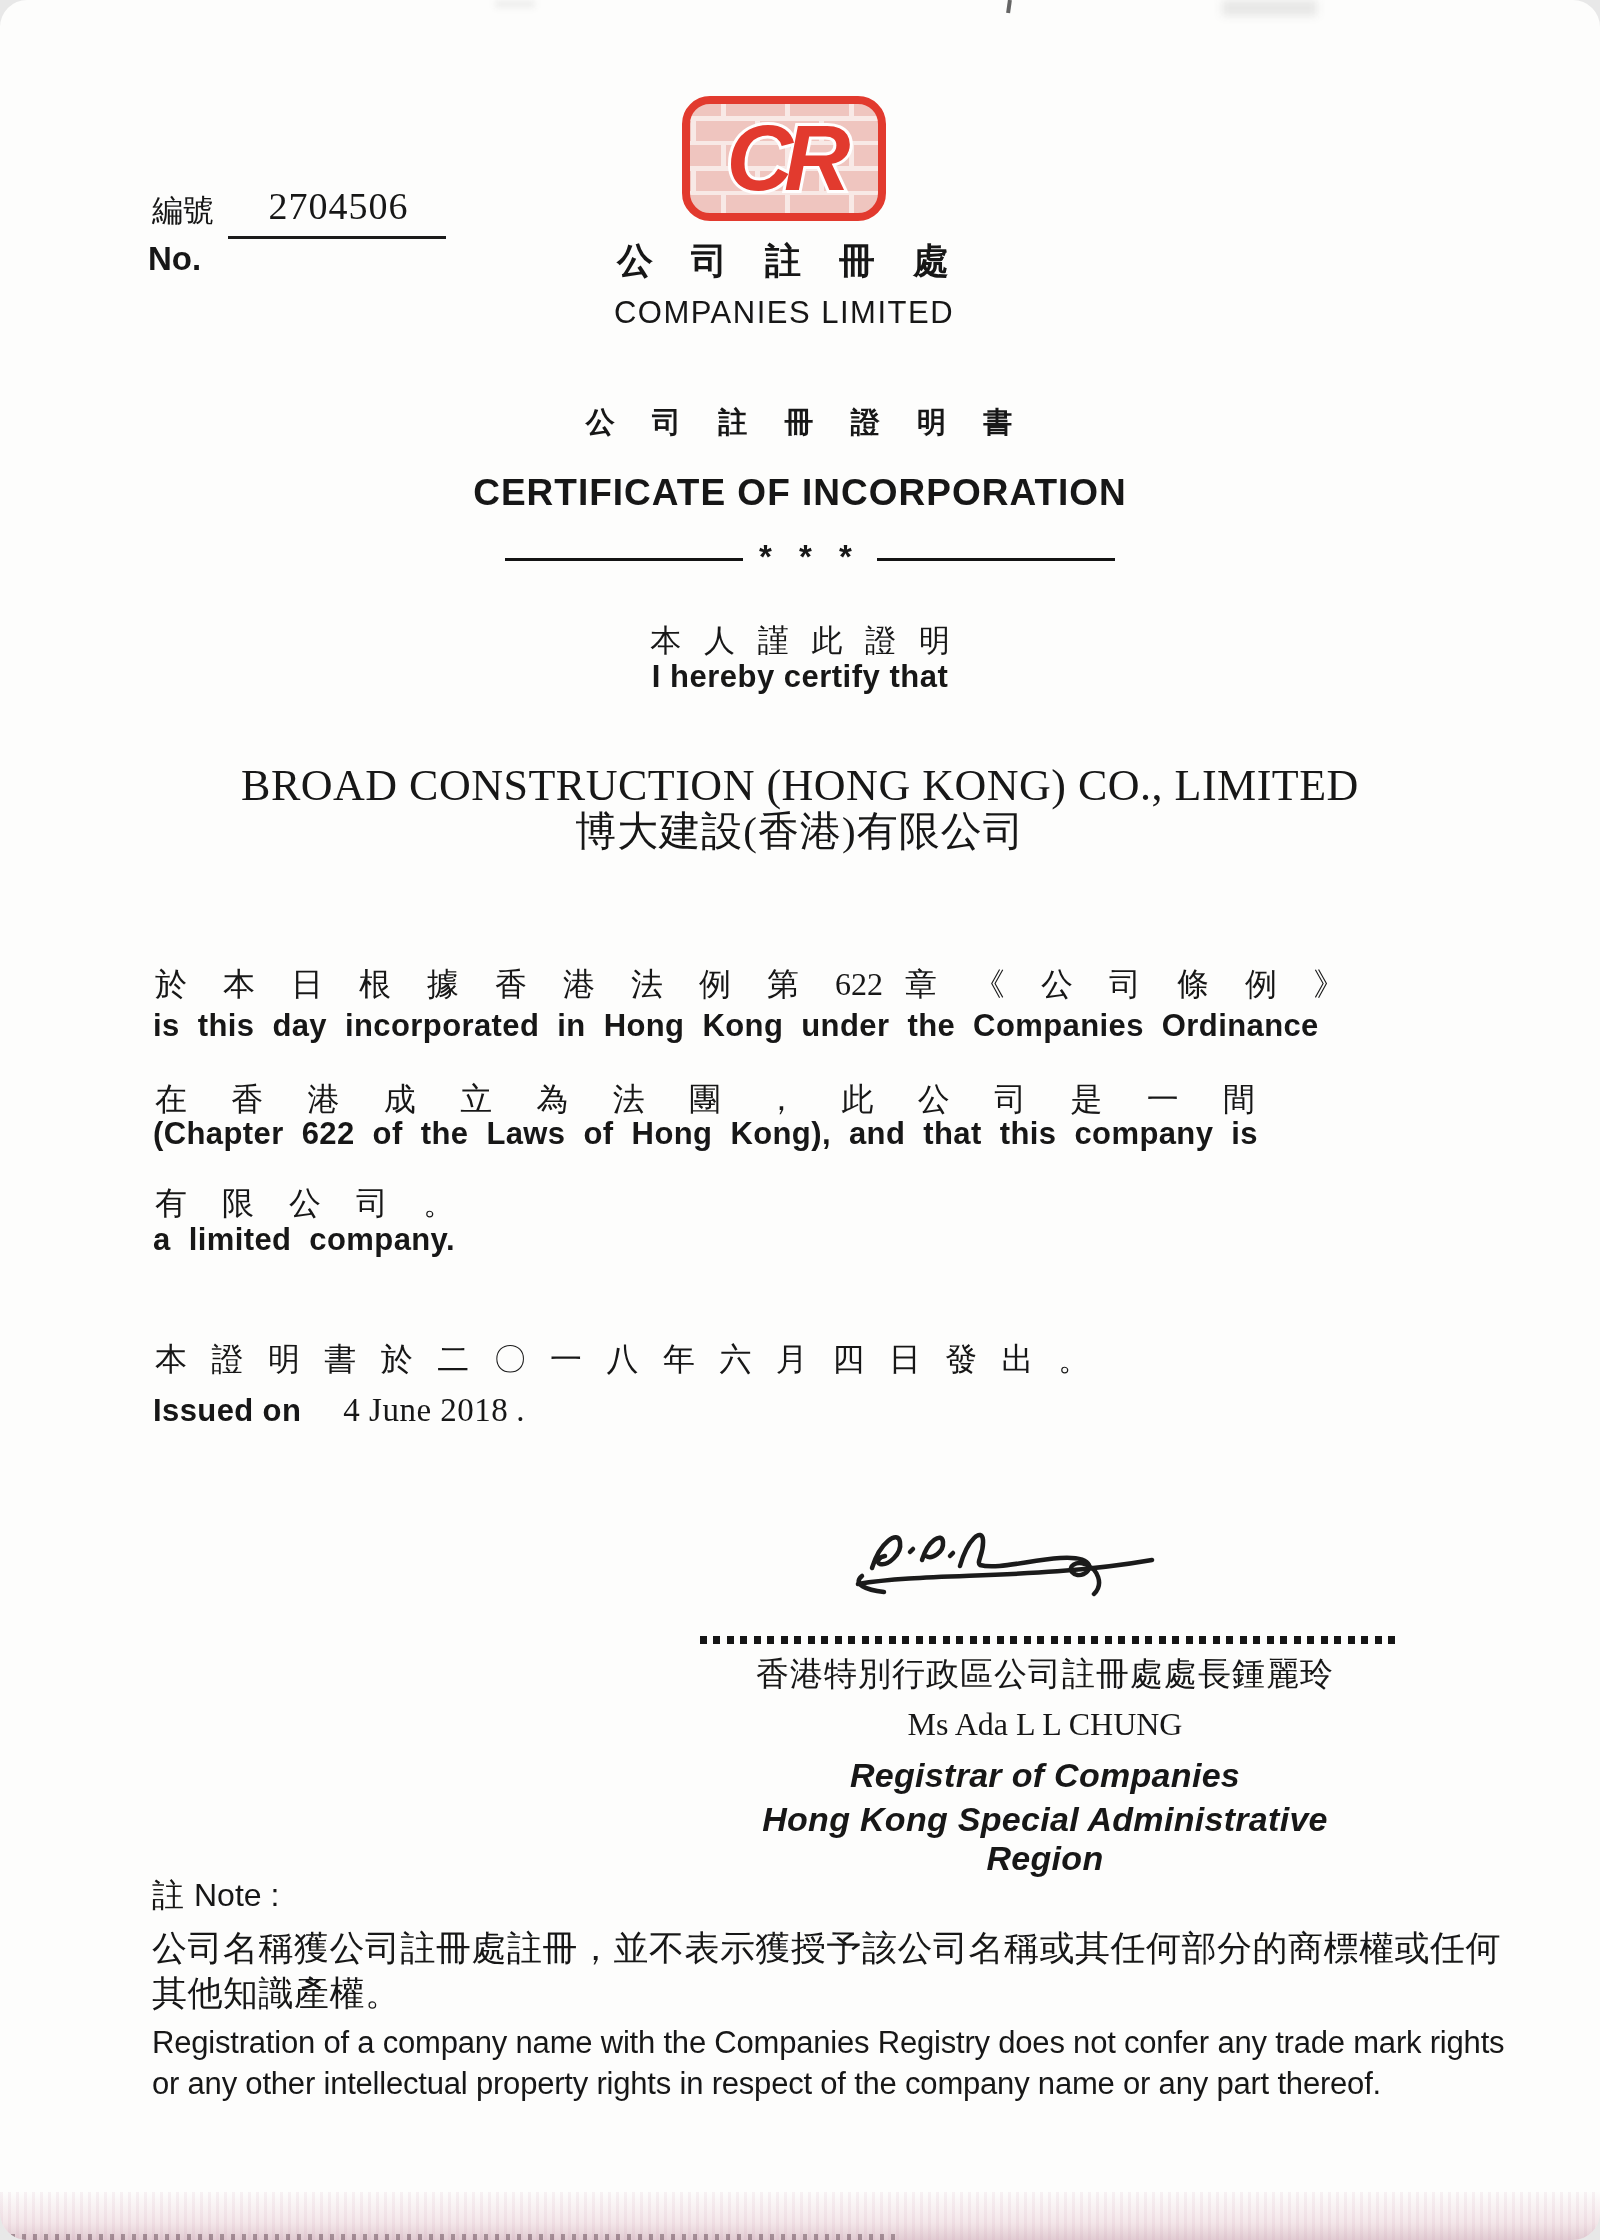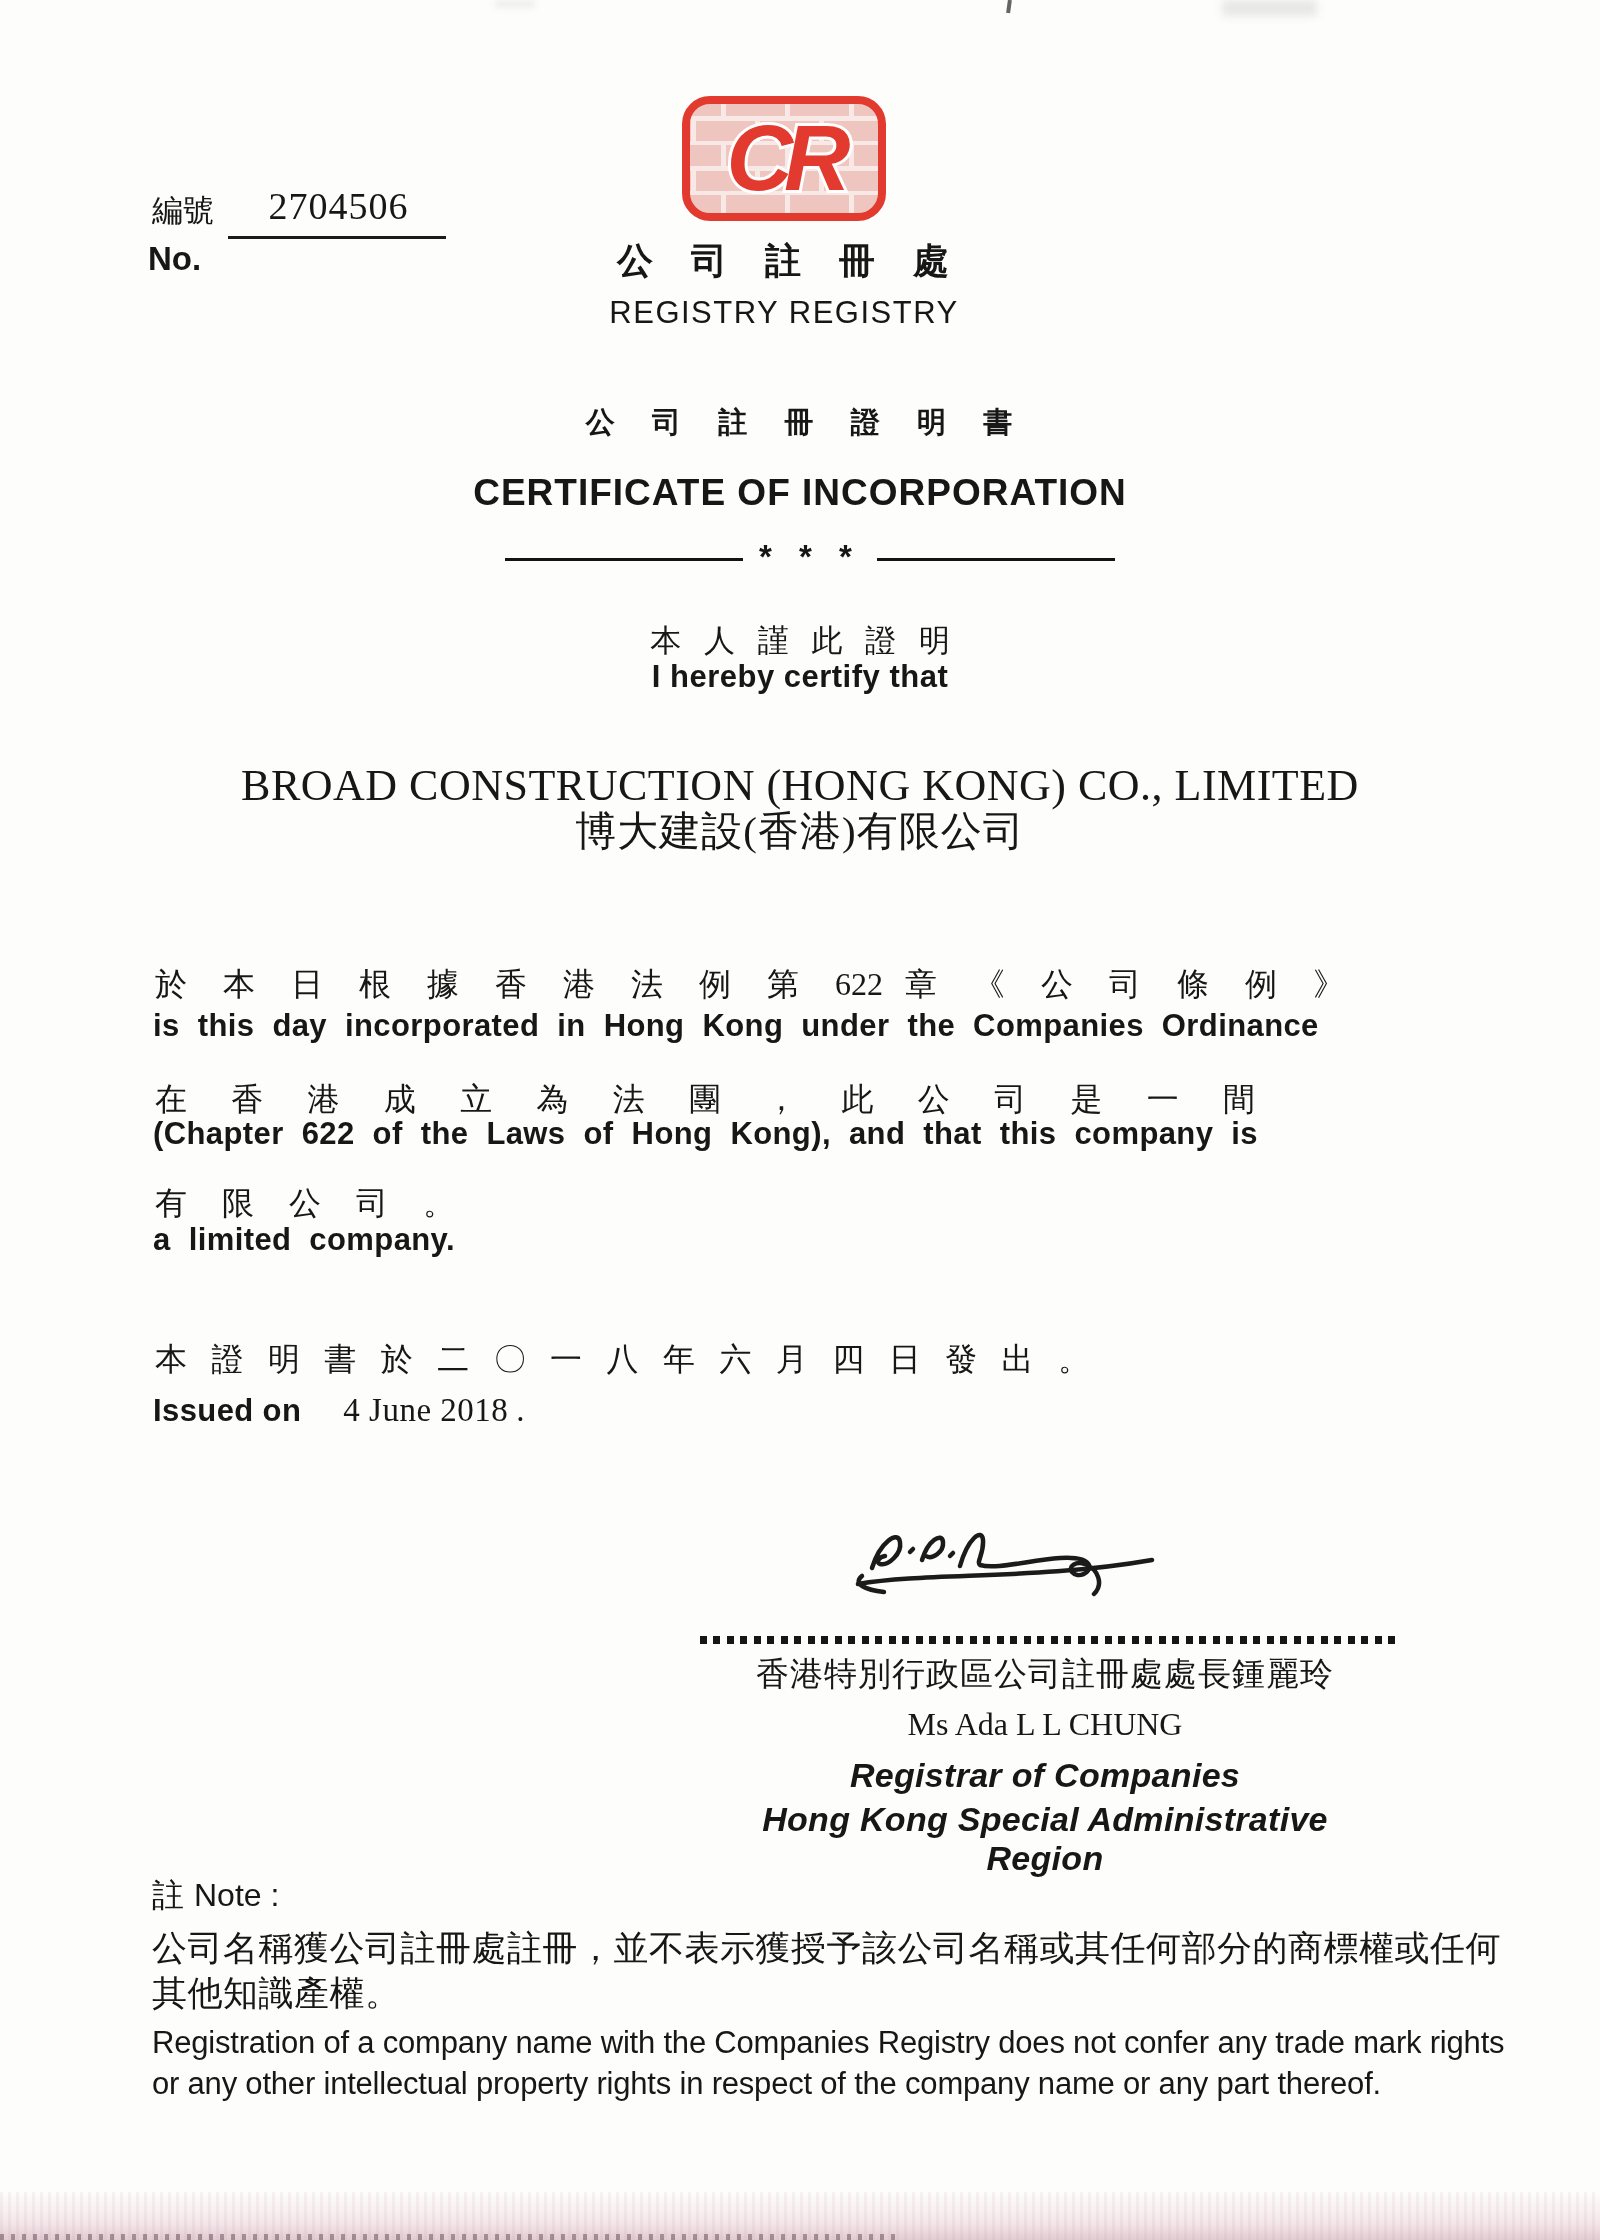--- a/index.html
+++ b/index.html
@@ -1,19 +1,20 @@
 <!DOCTYPE html>
 <html><head>
 <meta charset="utf-8">
 <style>
   html,body{margin:0;padding:0;background:#e8e8e8;}
   .page{
     position:relative;width:1600px;height:2240px;background:#fdfdfc;
     overflow:hidden;color:#171717;
     font-family:"Liberation Sans","DejaVu Sans",sans-serif;
+    border-radius:27px;
   }
   .abs{position:absolute;}
   .nowrap{white-space:nowrap;}
 
   
   .ref-cjk{left:152px;top:190px;font-size:31px;font-family:"Liberation Serif",serif;}
   .ref-num{left:236px;top:184px;width:205px;text-align:center;font-size:38px;font-family:"Liberation Serif",serif;letter-spacing:1px;}
   .ref-line{left:228px;top:236px;width:218px;height:0;border-top:3px solid #1b1b1b;}
   .ref-no{left:148px;top:240px;font-size:33px;font-weight:bold;}
 
@@ -110,21 +111,21 @@
             <rect x="0" y="46" width="64" height="5" fill="#f8e9e6"></rect>
             <rect x="40" y="0" width="5" height="21" fill="#f8e9e6"></rect>
             <rect x="10" y="26" width="5" height="20" fill="#f8e9e6"></rect>
           </pattern>
         </defs>
         <rect x="5" y="5" width="196" height="117" rx="24" fill="url(#bricks)" stroke="#e23a2e" stroke-width="8"></rect>
         <text x="103" y="95" text-anchor="middle" font-family="Liberation Sans, DejaVu Sans, sans-serif" font-size="92" font-weight="bold" font-style="italic" letter-spacing="-9" fill="#e23a2e" stroke="#ffffff" stroke-width="6" paint-order="stroke">CR</text>
       </svg>
     </div>
     <div class="registry-cjk nowrap">公 司 註 冊 處</div>
-    <div class="registry-en nowrap">REGISTRY REGISTRY</div>
+    <div class="registry-en nowrap">COMPANIES LIMITED</div>
   </div>
 
   <div class="abs title-cjk nowrap">公 司 註 冊 證 明 書</div>
   <div class="abs title-en nowrap">CERTIFICATE OF INCORPORATION</div>
 
   <div class="abs star-rule">
     <div class="seg"></div>
     <div class="stars">* * *</div>
     <div class="seg"></div>
   </div>

